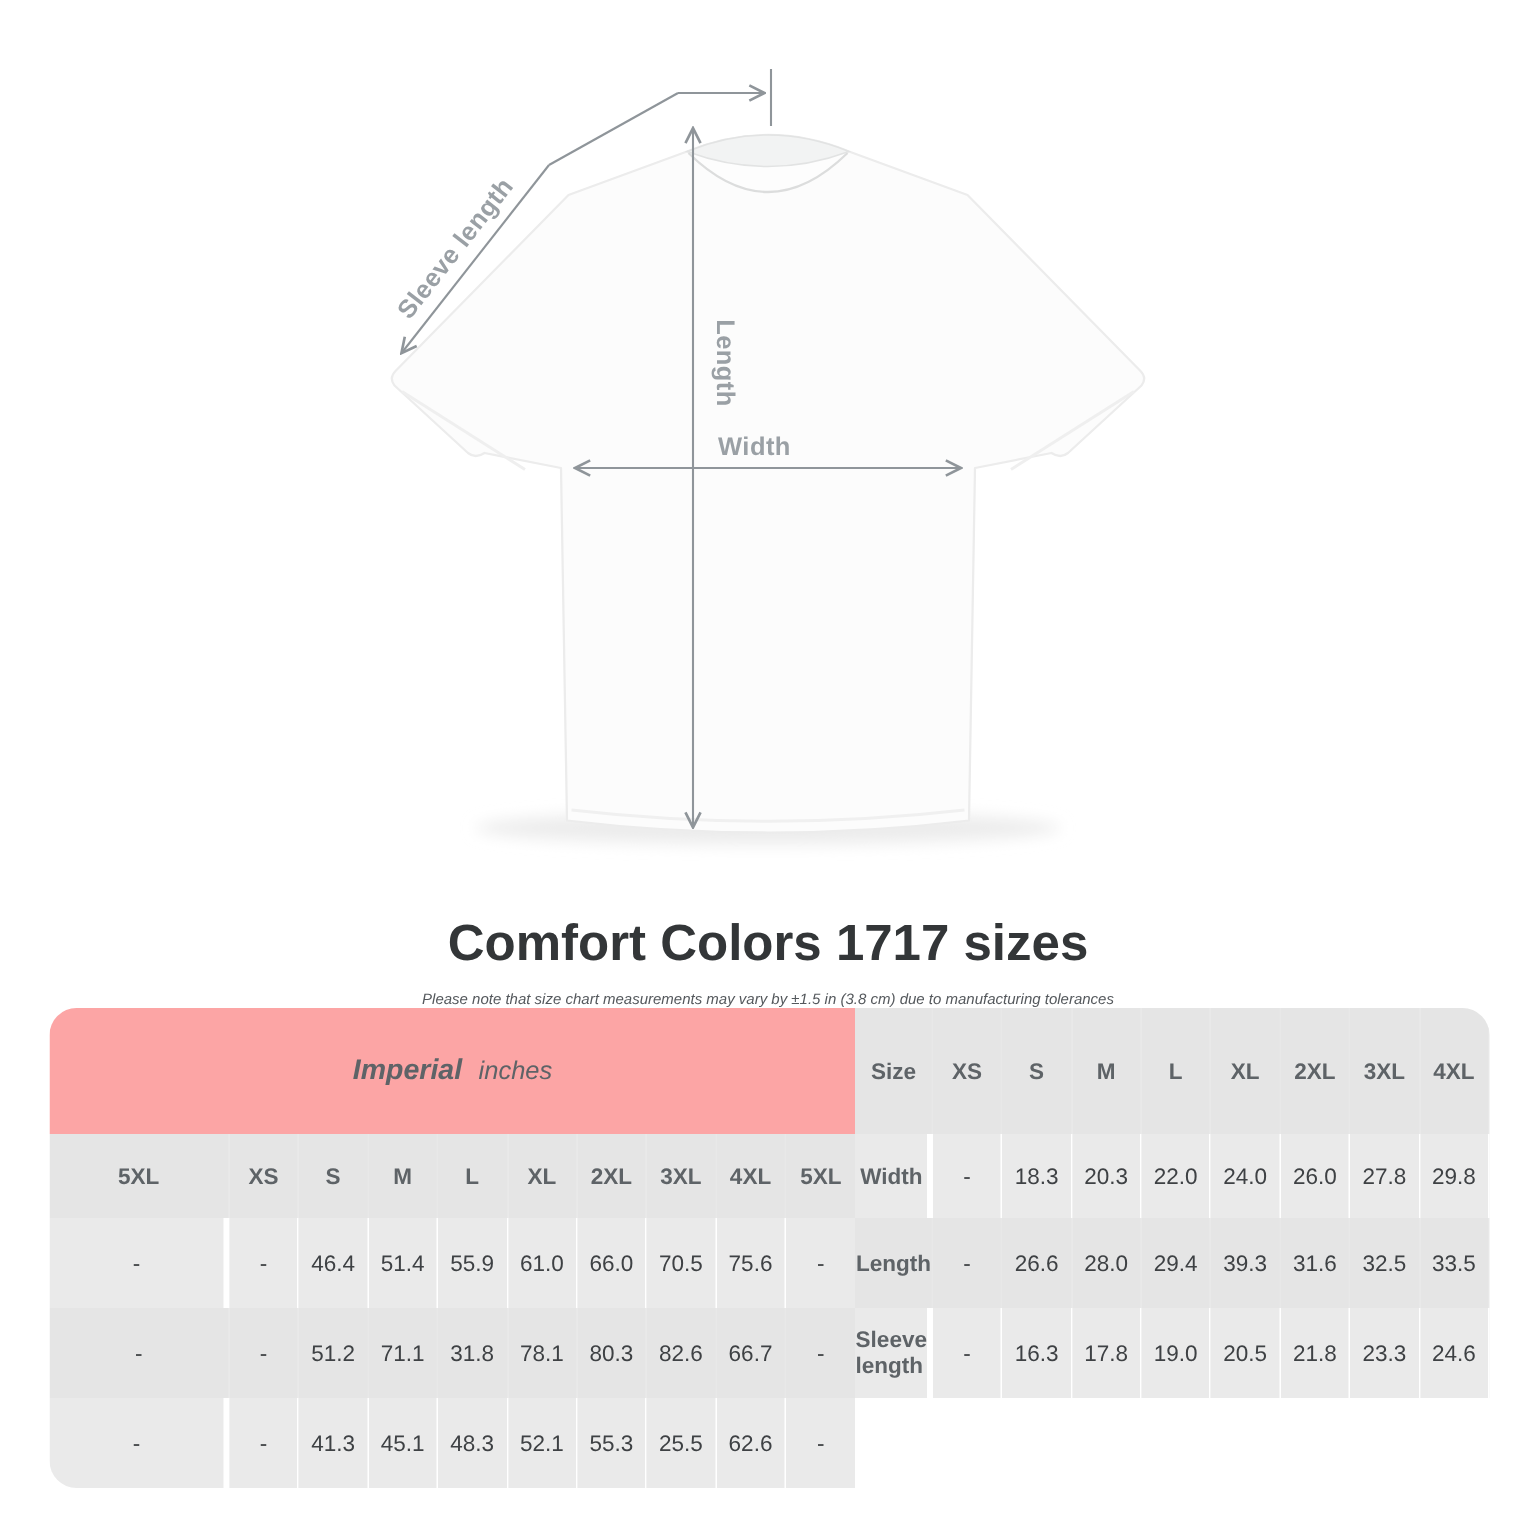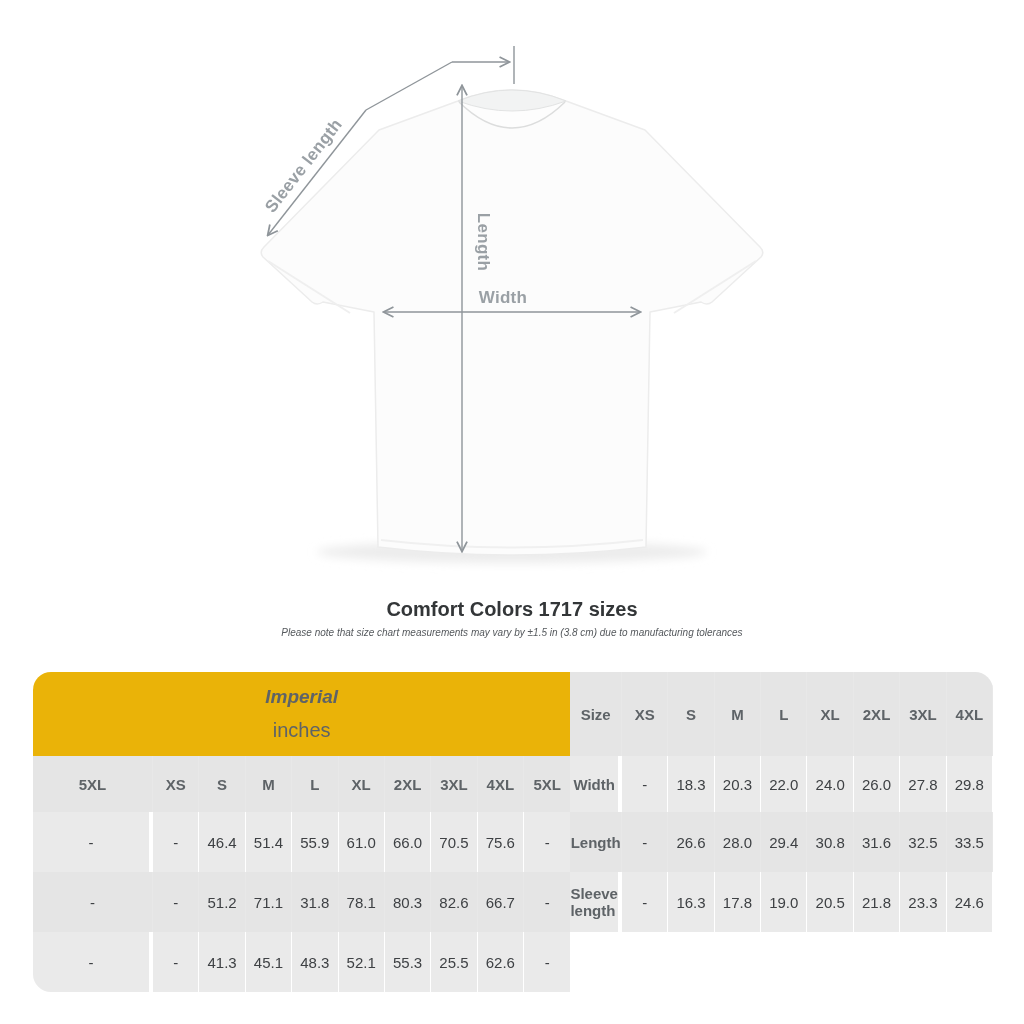--- a/index.html
+++ b/index.html
@@ -8,33 +8,33 @@
     font-family:"Liberation Sans",sans-serif;
   }
   
   .diagram-svg{position:absolute;left:0;top:0;}
   .measure-label{
     font-family:"Liberation Sans",sans-serif;font-weight:700;font-size:17px;
     fill:#9aa0a5;letter-spacing:.3px;
   }
   
   .heading{position:absolute;left:0;top:598px;width:100%;text-align:center;}
-  .title{margin:0;font-weight:700;font-size:20px;color:#333638;}
+  .title{margin:12px;font-weight:700;font-size:34px;color:#333638;}
   .subtitle{margin:6px 0 0;font-style:italic;font-size:10px;color:#54585c;}
   
   #size-grid{
     position:absolute;left:33px;top:672px;width:960px;height:320px;
     display:grid;grid-template-columns:120px repeat(18,1fr);
     grid-template-rows:84px 56px 60px 60px 60px;
     border-radius:18px;overflow:hidden;background:#ffffff;
   }
-  .band{grid-row:1;background:#eab308;display:flex;flex-direction:column;
+  .band{grid-row:1;background:#fca5a5;display:flex;flex-direction:row;
         align-items:center;justify-content:center;gap:11px;}
   .band-title{font-style:italic;font-weight:700;font-size:19px;color:#5e6367;}
-  .band-sub{font-size:20px;color:#5e6367;}
+  .band-sub{font-style:italic;font-size:17px;color:#5e6367;}
   .c{display:flex;align-items:center;justify-content:center;font-size:15px;color:#3e4144;}
   .w{background:#e5e5e5;}
   .g{background:#eaeaea;}
   .hdr{font-weight:700;color:#5e6367;}
   .w.sep{border-right:1px solid #e8e8e8;}
   .w.thick{border-right:1px solid #e8e8e8;}
   .g.sep{border-right:1px solid #ffffff;}
   .g.thick{border-right:4px solid #ffffff;}
 </style>
 </head>
@@ -127,21 +127,21 @@
       <div class="c g sep">61.0</div>
       <div class="c g sep">66.0</div>
       <div class="c g sep">70.5</div>
       <div class="c g sep">75.6</div>
       <div class="c g">-</div>
       <div class="c w hdr thick">Length</div>
       <div class="c w sep">-</div>
       <div class="c w sep">26.6</div>
       <div class="c w sep">28.0</div>
       <div class="c w sep">29.4</div>
-      <div class="c w sep">30.8</div>
+      <div class="c w sep">39.3</div>
       <div class="c w sep">31.6</div>
       <div class="c w sep">32.5</div>
       <div class="c w sep">33.5</div>
       <div class="c w thick">-</div>
       <div class="c w sep">-</div>
       <div class="c w sep">51.2</div>
       <div class="c w sep">71.1</div>
       <div class="c w sep">31.8</div>
       <div class="c w sep">78.1</div>
       <div class="c w sep">80.3</div>

